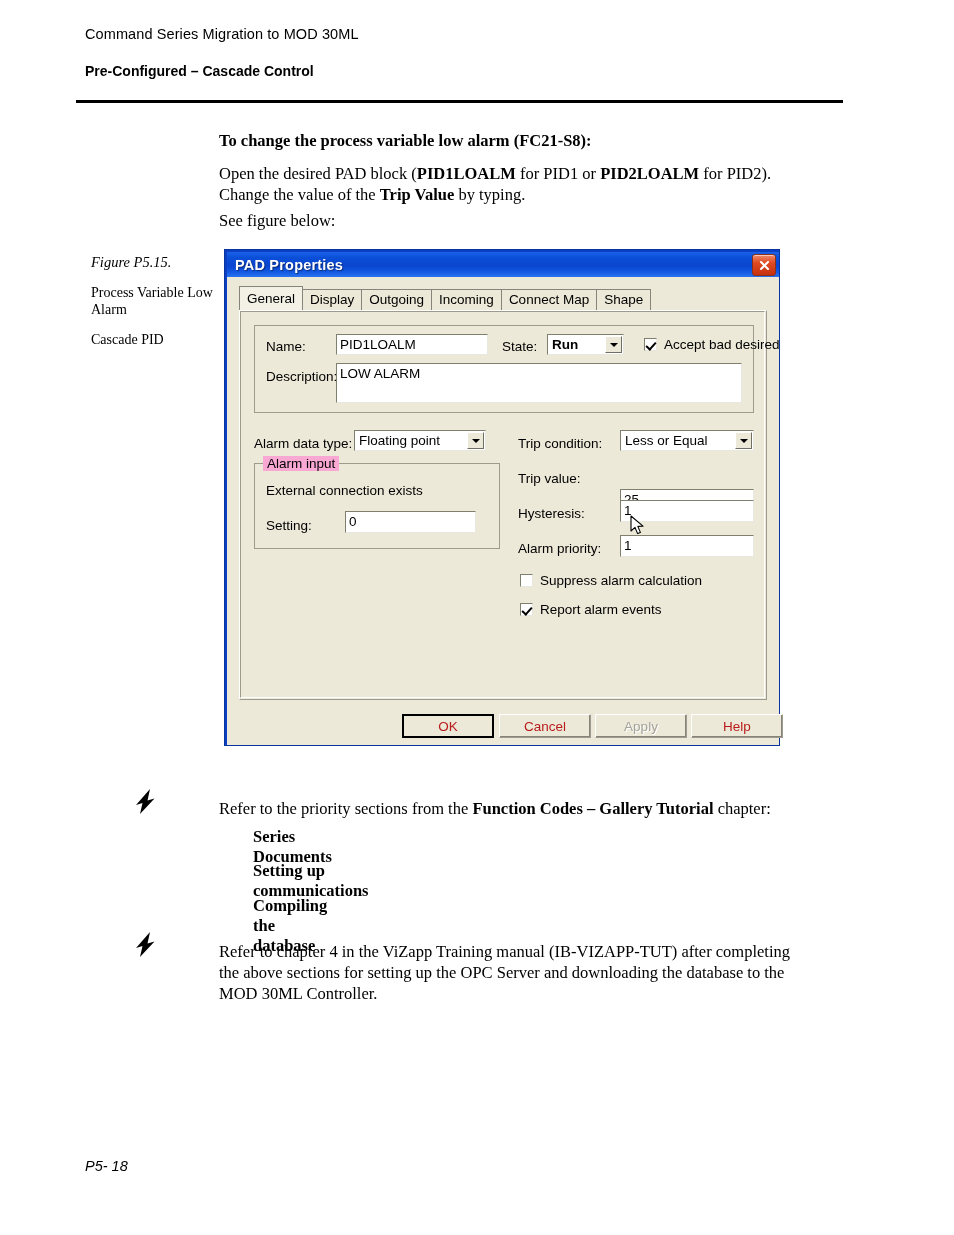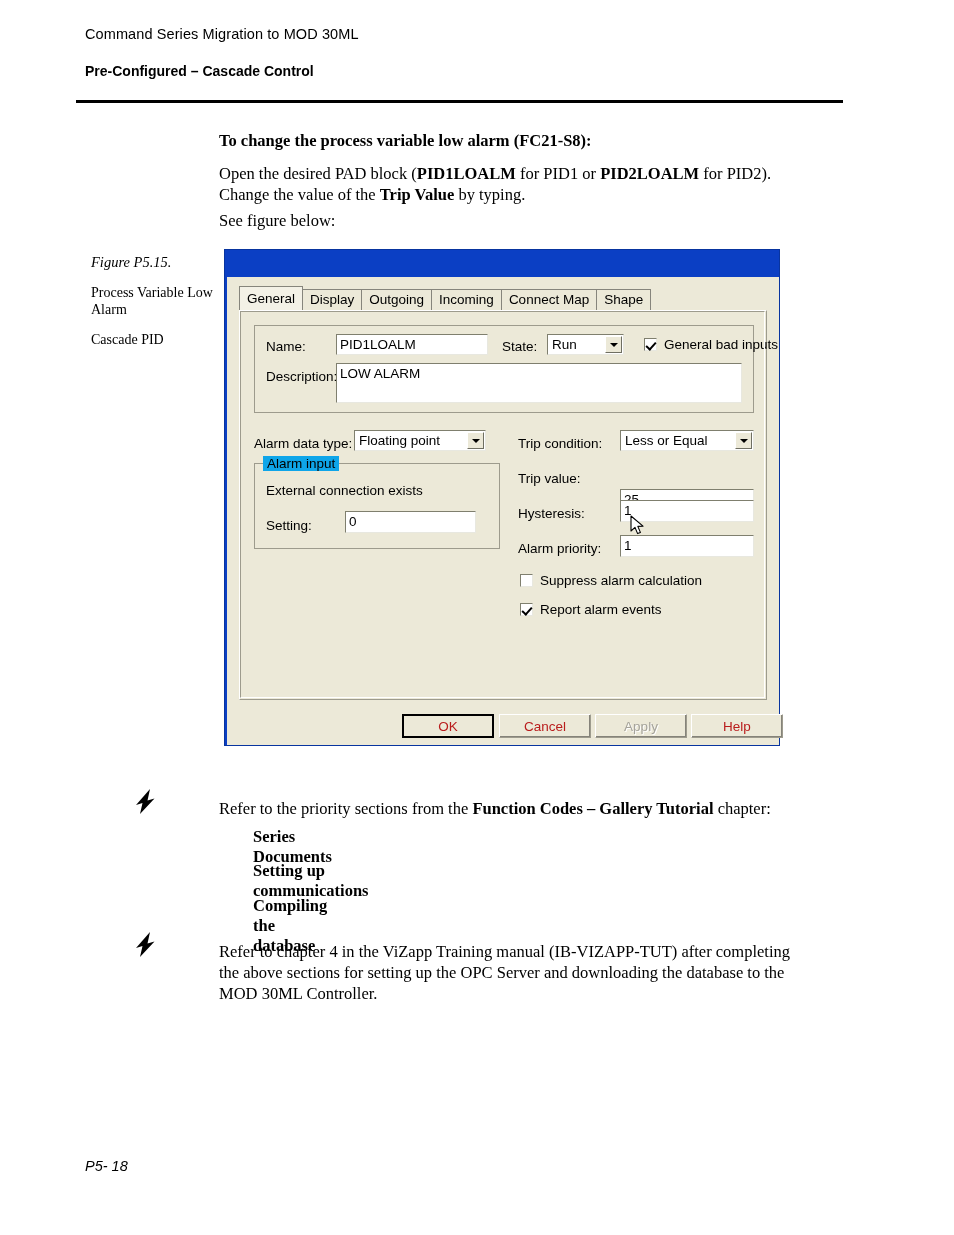--- a/index.html
+++ b/index.html
@@ -233,21 +233,21 @@
 
   
   .groupbox {
     position: absolute;
     border: 1px solid #9d9b8d;
     box-sizing: border-box;
   }
   .groupbox .gb-legend {
     position: absolute;
     top: -8px; left: 8px;
-    background: #0ea5e9;
+    background: #f9a8d4;
     padding: 0 4px;
     font-size: 13.5px;
   }
 
   
   .btn {
     position: absolute;
     height: 24px;
     background: #ece9d8;
     border: 1px solid #9d9b8d;
@@ -318,50 +318,58 @@
 </div>
 
 <div class="caption">
   <div class="caption-title">Figure P5.15.</div>
   <div class="caption-l1">Process Variable Low Alarm</div>
   <div class="caption-l2">Cascade PID</div>
 </div>
 
 <div class="dialog">
 
+  <div class="titlebar">
+    <div class="title-text">PAD Properties</div>
+    <div class="close-btn">
+      <svg width="11" height="11" viewBox="0 0 11 11" aria-hidden="true">
+        <path d="M2 2 L9 9 M9 2 L2 9" stroke="#ffffff" stroke-width="2.1" stroke-linecap="round"></path>
+      </svg>
+    </div>
+  </div>
 
   <div class="dlg-body">
 
     <div class="tabstrip">
       <div class="tab active">General</div>
       <div class="tab">Display</div>
       <div class="tab">Outgoing</div>
       <div class="tab">Incoming</div>
       <div class="tab">Connect Map</div>
       <div class="tab">Shape</div>
     </div>
 
     <div class="tabpanel">
 
       <div class="groupbox" style="left:14px; top:14px; width:500px; height:88px;"></div>
 
       <span class="lbl" style="left:26px; top:28px;">Name:</span>
       <div class="field" style="left:96px; top:23px; width:152px; height:21px;">PID1LOALM</div>
 
       <span class="lbl" style="left:262px; top:28px;">State:</span>
-      <div class="combo" style="left:307px; top:23px; width:77px; height:21px;">
+      <div class="combo" style="left:307px; top:23px; width:77px; height:21px;font-weight:bold;">
         <span>Run</span>
         <span class="arrow-btn">
             <span class="tri"></span>
           </span>
       </div>
 
       <div class="cbx-row" style="left:404px; top:26px;">
         <span class="cbx checked"></span>
-        <span class="cbx-label">General bad inputs</span>
+        <span class="cbx-label">Accept bad desired</span>
       </div>
 
       <span class="lbl" style="left:26px; top:58px;">Description:</span>
       <div class="field" style="left:96px; top:52px; width:406px; height:40px;">LOW  ALARM</div>
 
       <span class="lbl" style="left:14px; top:125px;">Alarm data type:</span>
       <div class="combo" style="left:114px; top:119px; width:132px; height:21px;">
         <span>Floating point</span>
         <span class="arrow-btn">
             <span class="tri"></span>

